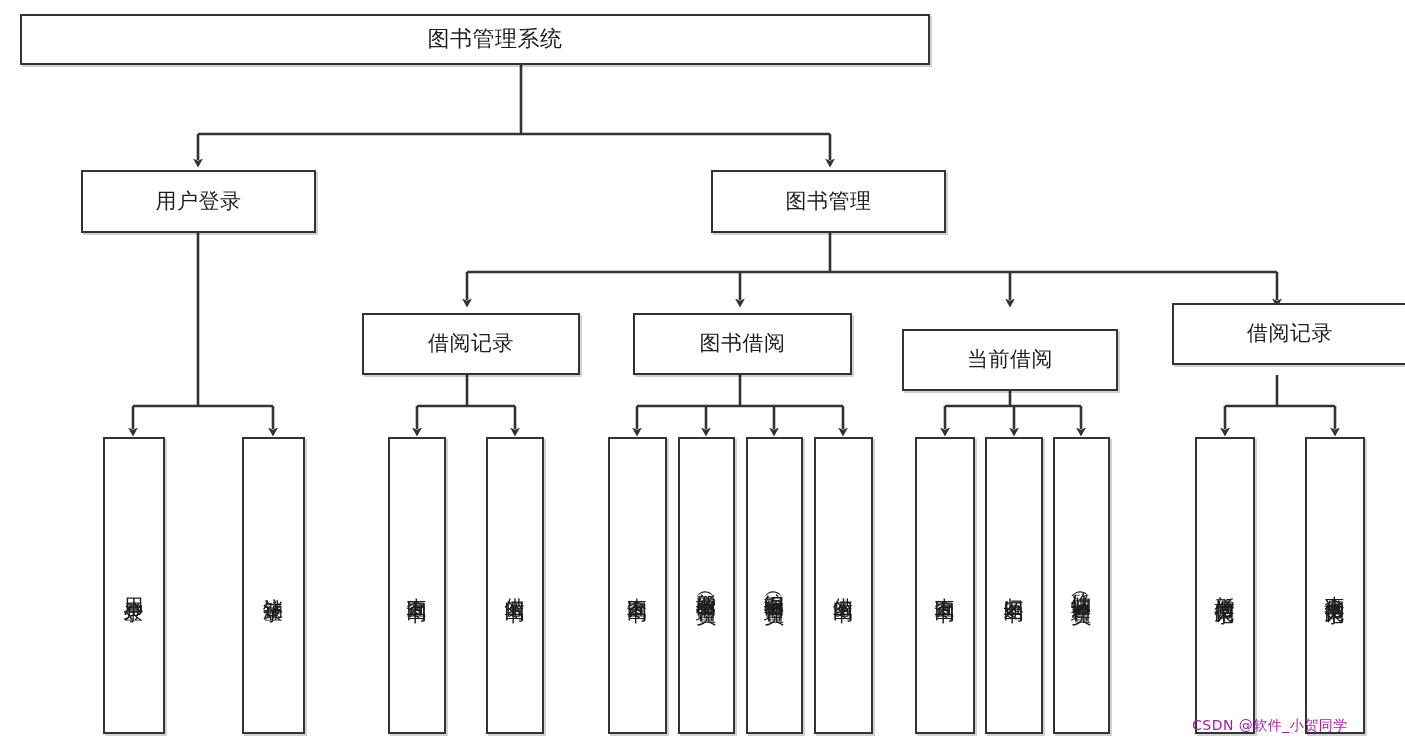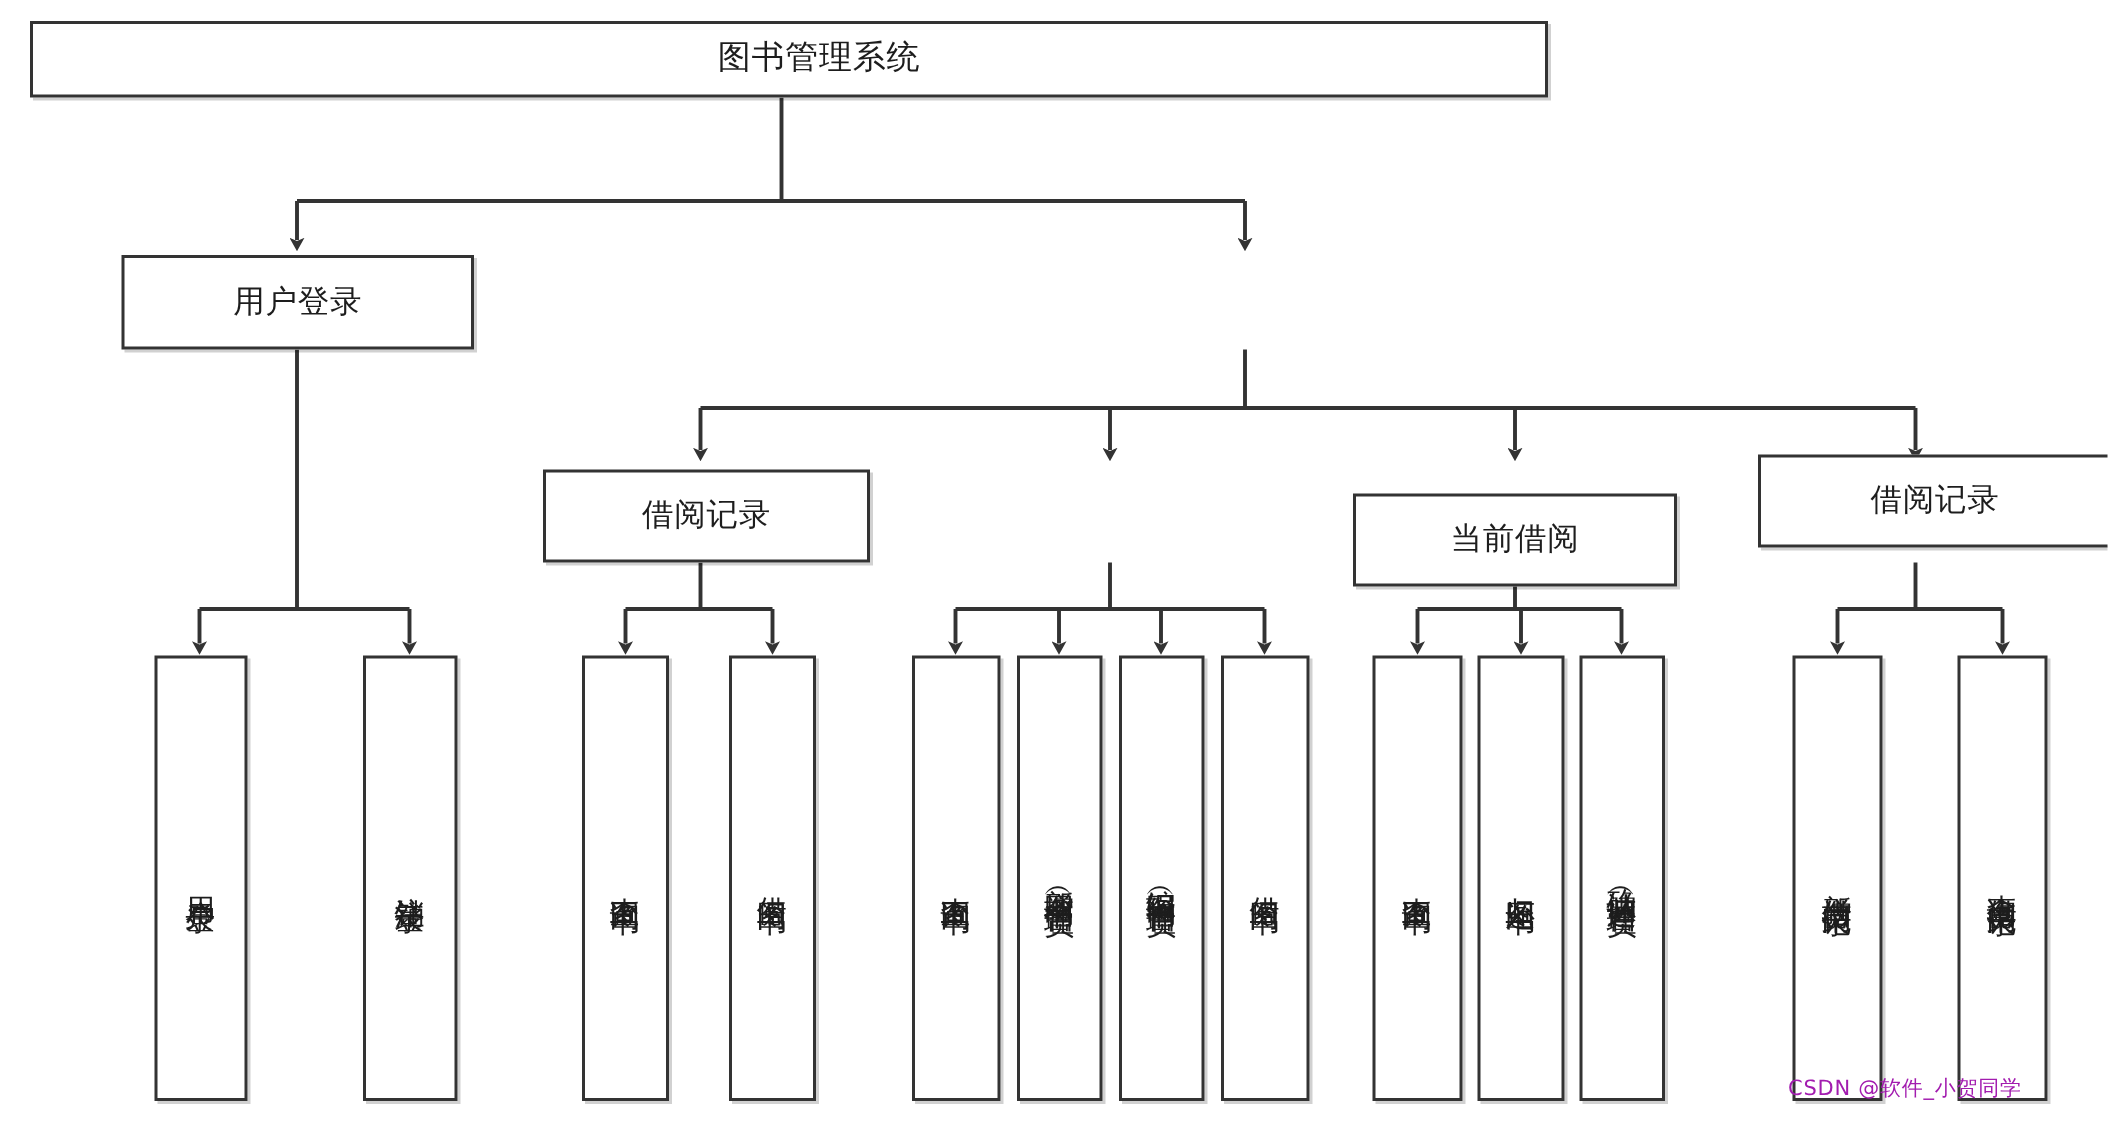--- a/index.html
+++ b/index.html
@@ -123,31 +123,37 @@
     </g>
 
     <g stroke="#333333" stroke-width="2.6" fill="none">
       <path d="M 1277,375 L 1277,406"></path>
       <path d="M 1225,406 L 1335,406"></path>
       <path d="M 1225,406 L 1225,429" marker-end="url(#arrowhead)"></path>
       <path d="M 1335,406 L 1335,429" marker-end="url(#arrowhead)"></path>
     </g>
   </svg>
 
-  <div class="node-box root" style="left:20px; top:14px; width:1012px; height:51px;padding-left:40px;">
+  <div class="node-box root" style="left:20px; top:14px; width:910px; height:51px;padding-left:40px;">
     <span class="node-label">图书管理系统</span>
   </div>
 
   <div class="node-box" style="left:81px; top:170px; width:235px; height:63px;">
     <span class="node-label">用户登录</span>
   </div>
+  <div class="node-box" style="left:711px; top:170px; width:235px; height:63px;">
+    <span class="node-label">图书管理</span>
+  </div>
 
   <div class="node-box" style="left:362px; top:313px; width:218px; height:62px;">
     <span class="node-label">借阅记录</span>
   </div>
+  <div class="node-box" style="left:633px; top:313px; width:219px; height:62px;">
+    <span class="node-label">图书借阅</span>
+  </div>
   <div class="node-box" style="left:902px; top:313px; width:216px; height:62px;margin-top:16px;">
     <span class="node-label">当前借阅</span>
   </div>
   <div class="node-box" style="left:1172px; top:303px; width:236px; height:62px;">
     <span class="node-label">借阅记录</span>
   </div>
 
   <div class="node-box vertical" style="left:103px; top:437px; width:62px; height:297px;">
     <span class="node-label">用户登录</span>
   </div>

